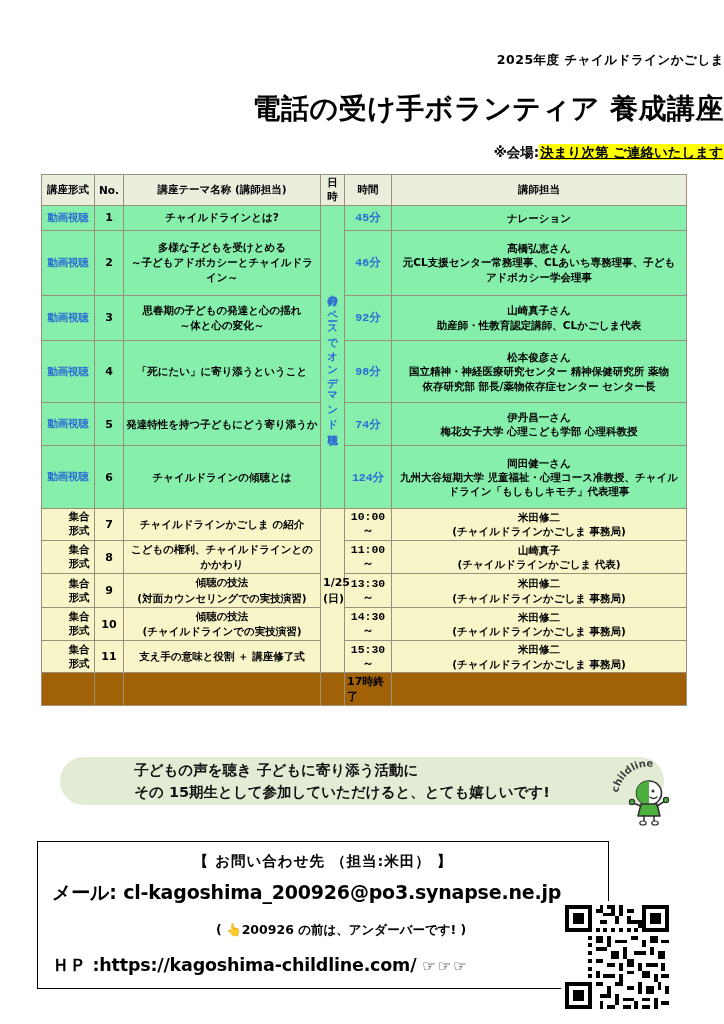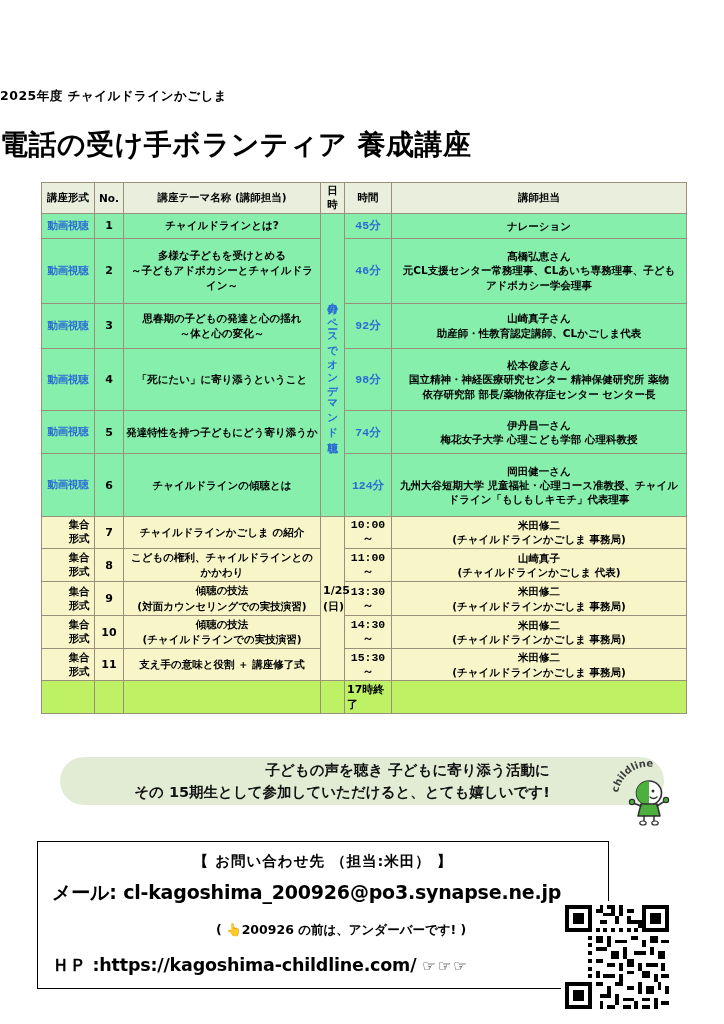--- a/index.html
+++ b/index.html
@@ -12,22 +12,22 @@
     width: 724px;
     height: 1024px;
     font-family: "DejaVu Sans", "Liberation Sans", sans-serif;
     color: #000000;
     position: relative;
     overflow: hidden;
   }
 
   
   .header {
-    text-align: left;
-    padding-top: 88px;
+    text-align: right;
+    padding-top: 52px;
   }
   .header-sub {
     font-size: 12.5px;
     font-weight: bold;
     letter-spacing: 0.5px;
   }
   .header-title {
     font-size: 28px;
     font-weight: bold;
     margin-top: 21px;
@@ -42,21 +42,21 @@
   .venue-value {
     background: #ffff00;
     text-decoration: underline;
     padding: 0 1px;
   }
 
   
   .table-wrap {
     position: absolute;
     left: 41px;
-    top: 182px;
+    top: 174px;
     width: 645px;
   }
   table.schedule {
     border-collapse: collapse;
     width: 645px;
     table-layout: fixed;
     font-size: 10px;
   }
   table.schedule td, table.schedule th {
     border: 1px solid #9a8f7a;
@@ -132,21 +132,21 @@
     height: 300px;
     display: block;
   }
   .cell-date-group {
     text-align: center;
     font-size: 11px;
     line-height: 1.4;
     color: #000;
   }
   .foot-row td {
-    background: #bef264;
+    background: #a16207;
     height: 17px;
     border: 1px solid #9a8f7a;
   }
   .foot-row td.blank {
     border-color: #9a8f7a;
   }
   .cell-endtime {
     text-align: left;
     font-size: 11px;
     padding-left: 3px;
@@ -159,21 +159,21 @@
     top: 757px;
     width: 604px;
     height: 48px;
     background: #e2ecd4;
     border-radius: 24px;
     display: flex;
     align-items: center;
     justify-content: center;
   }
   .banner-text {
-    text-align: right;
+    text-align: left;
     font-size: 14.5px;
     font-weight: bold;
     line-height: 1.55;
     color: #111;
     padding-right: 40px;
   }
   .mascot {
     position: absolute;
     left: 612px;
     top: 760px;
@@ -237,20 +237,23 @@
     height: 112px;
   }
   .qr svg { display: block; }
 </style>
 </head>
 <body>
 
 <div class="header">
   <div class="header-sub">2025年度  チャイルドラインかごしま</div>
   <div class="header-title">電話の受け手ボランティア  養成講座</div>
+  <div class="venue-line">
+    <span class="venue-label">※会場:</span><span class="venue-value">決まり次第  ご連絡いたします</span>
+  </div>
 </div>
 
 <div class="table-wrap">
   <table class="schedule">
     <colgroup>
       <col class="c-format">
         <col class="c-no">
         <col class="c-theme">
       <col class="c-date">
         <col class="c-dur">

